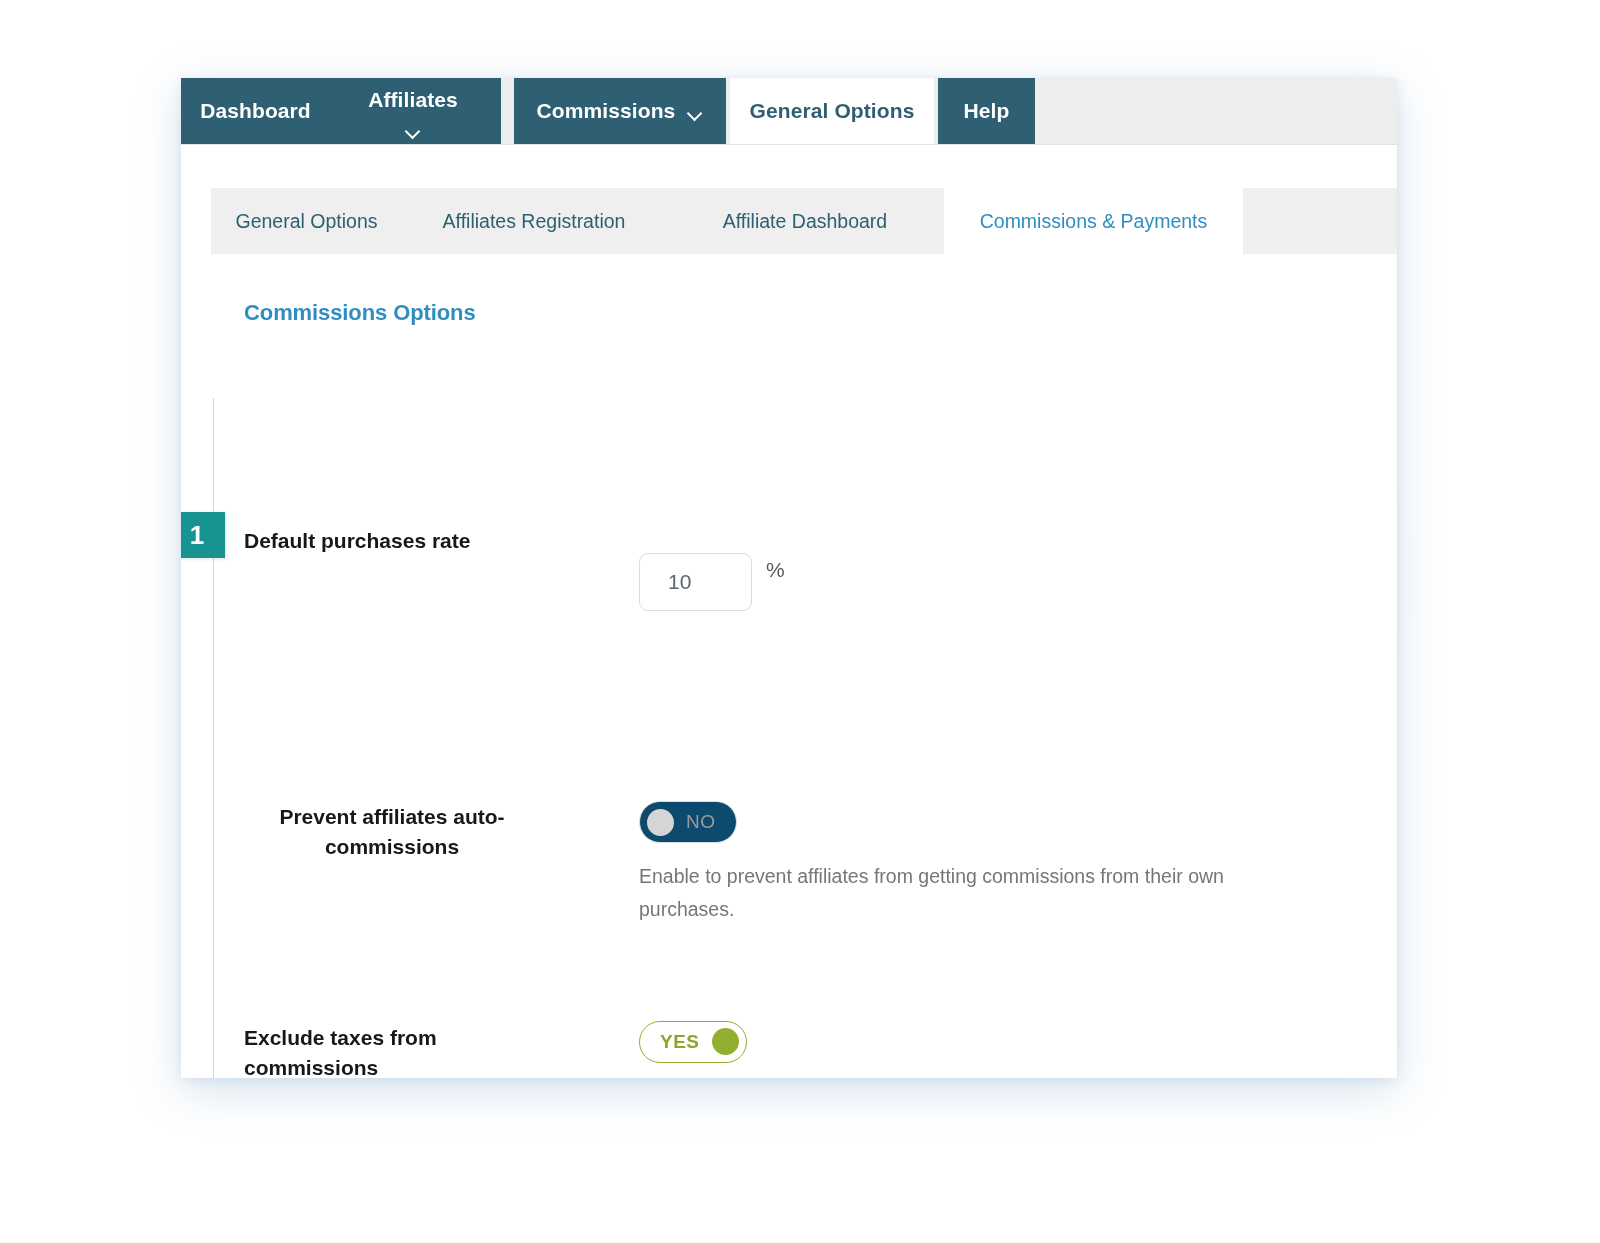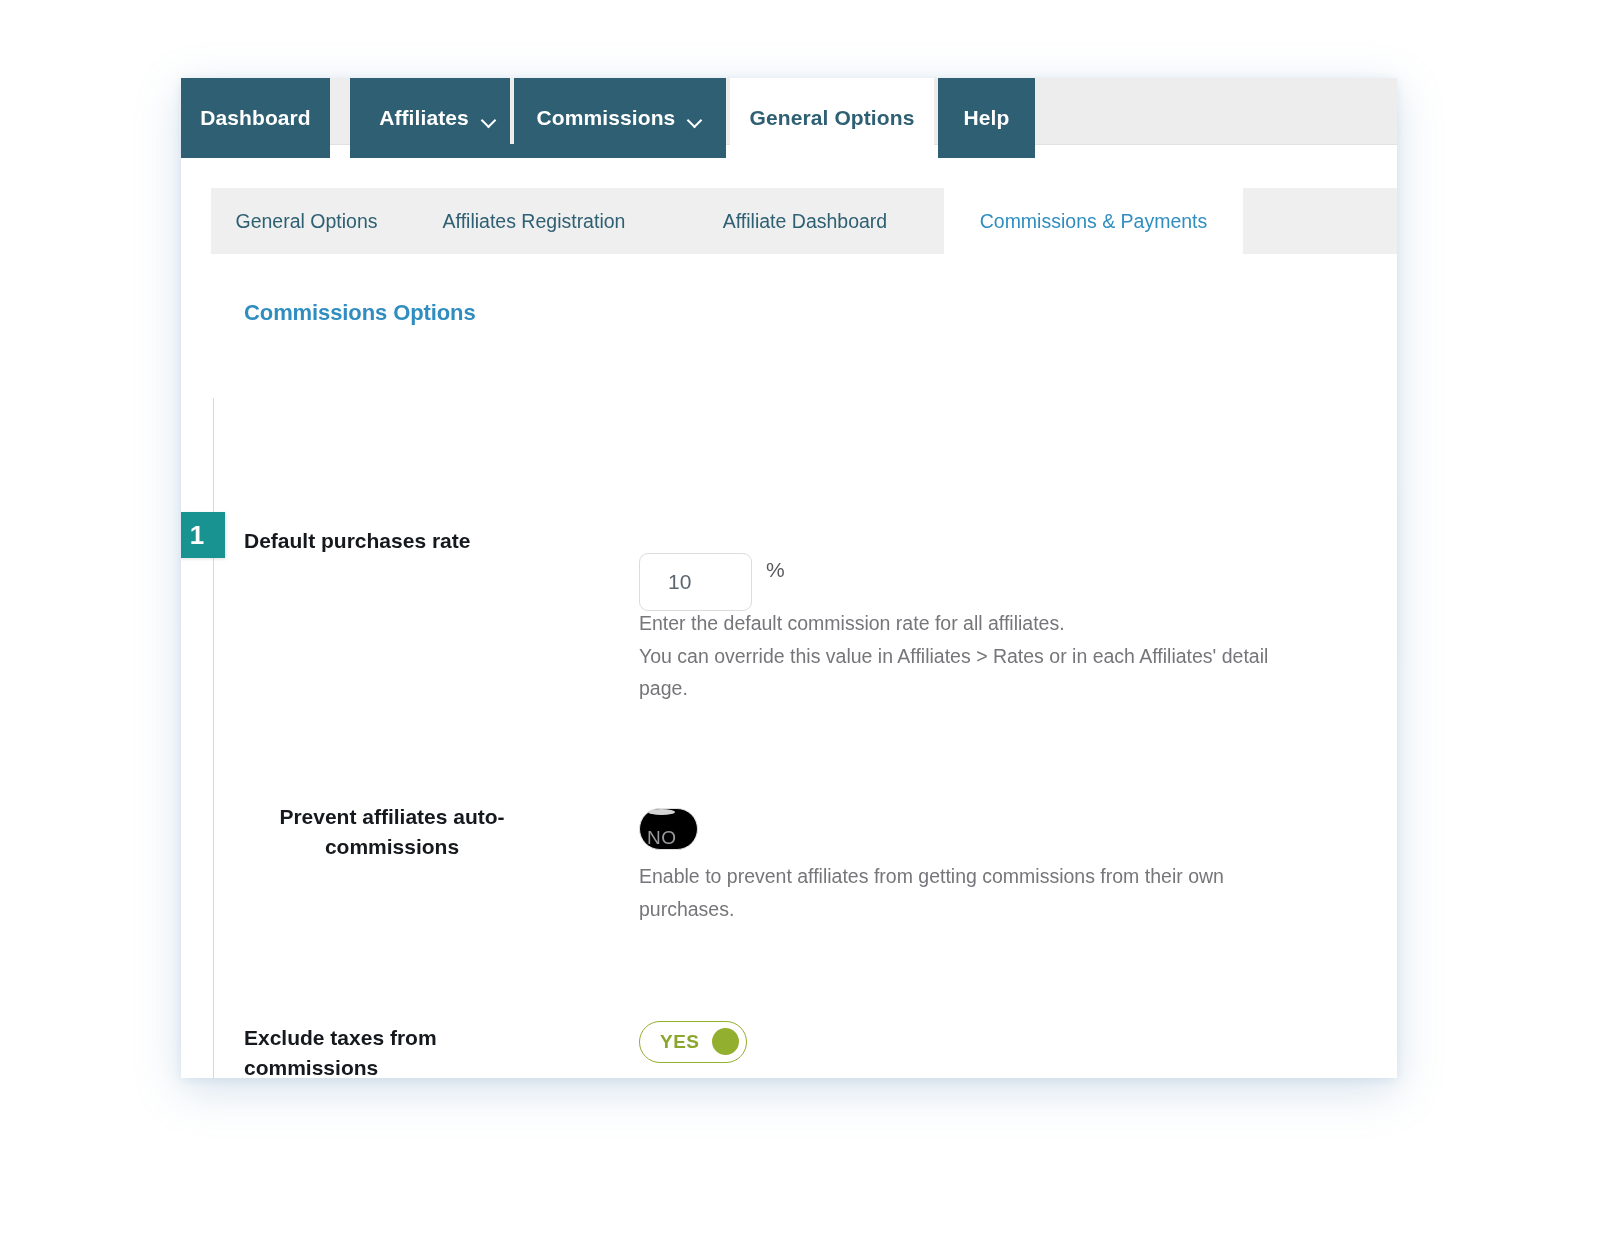--- a/index.html
+++ b/index.html
@@ -42,21 +42,21 @@
     position: absolute;
     left: 0; top: 0;
     width: 1216px;
     height: 66px;
     background: #ededed;
     border-bottom: 1px solid #e2e2e2;
   }
   .tab {
     position: absolute;
     top: 0;
-    height: 80px;
+    height: 66px;
     background: #2e5f72;
     color: #ffffff;
     font-size: 21px;
     font-weight: bold;
     display: flex;
     align-items: center;
     justify-content: center;
     gap: 13px;
     box-sizing: border-box;
     letter-spacing: 0.1px;
@@ -210,24 +210,23 @@
     display: inline-flex;
     align-items: center;
     height: 42px;
     border-radius: 21px;
     box-sizing: border-box;
     cursor: pointer;
     user-select: none;
   }
   .toggle.off {
     border: 1px solid #e0e0e0;
-    background: #000000;
+    background: #0c4a6e;
     padding: 0 20px 0 7px;
     gap: 12px;
-    flex-direction: column;
   }
   .toggle.off .knob {
     width: 27px; height: 27px;
     border-radius: 50%;
     background: #d5d5d5;
   }
   .toggle.off .tlabel {
     font-size: 19px;
     color: #9a9a9e;
     letter-spacing: 0.5px;
@@ -255,21 +254,21 @@
 
 <div class="backdrop"></div>
 
 <div class="app-card">
 
   <div class="tabstrip">
     <div class="tab" style="left:0px; width:149px;">
       <span>Dashboard</span>
     </div>
     <div class="tab-sep" style="left:149px;"></div>
-    <div class="tab" style="left:169px; width:176px;">
+    <div class="tab" style="left:144px; width:176px;flex-direction:column;">
       <span>Affiliates</span>
       <span class="chev"></span>
     </div>
     <div class="tab-sep" style="left:329px;"></div>
     <div class="tab" style="left:333px; width:212px;">
       <span>Commissions</span>
       <span class="chev"></span>
     </div>
     <div class="tab-sep" style="left:545px;"></div>
     <div class="tab active" style="left:549px; width:204px;">
@@ -308,22 +307,20 @@
 
     <div class="field-label" style="left:63px; top:272px;">Default purchases rate</div>
 
     <div class="field-ctrl" style="top:274px;">
       <div class="numwrap">
         <input class="numbox" type="text" value="10" style="">
         <span class="unit">%</span>
       </div>
     </div>
 
-    <div class="help" style="top: 353px; white-space: pre-line;">Enter the default commission rate for all affiliates.
-You can override this value in Affiliates &gt; Rates or in each Affiliates' detail page.</div>
 
     <div class="field-label" style="left:46px; top:548px;text-align:center;">Prevent affiliates auto-commissions</div>
 
     <div class="field-ctrl" style="top:547px;">
       <div class="toggle off">
         <span class="knob"></span>
         <span class="tlabel">NO</span>
       </div>
     </div>
 

